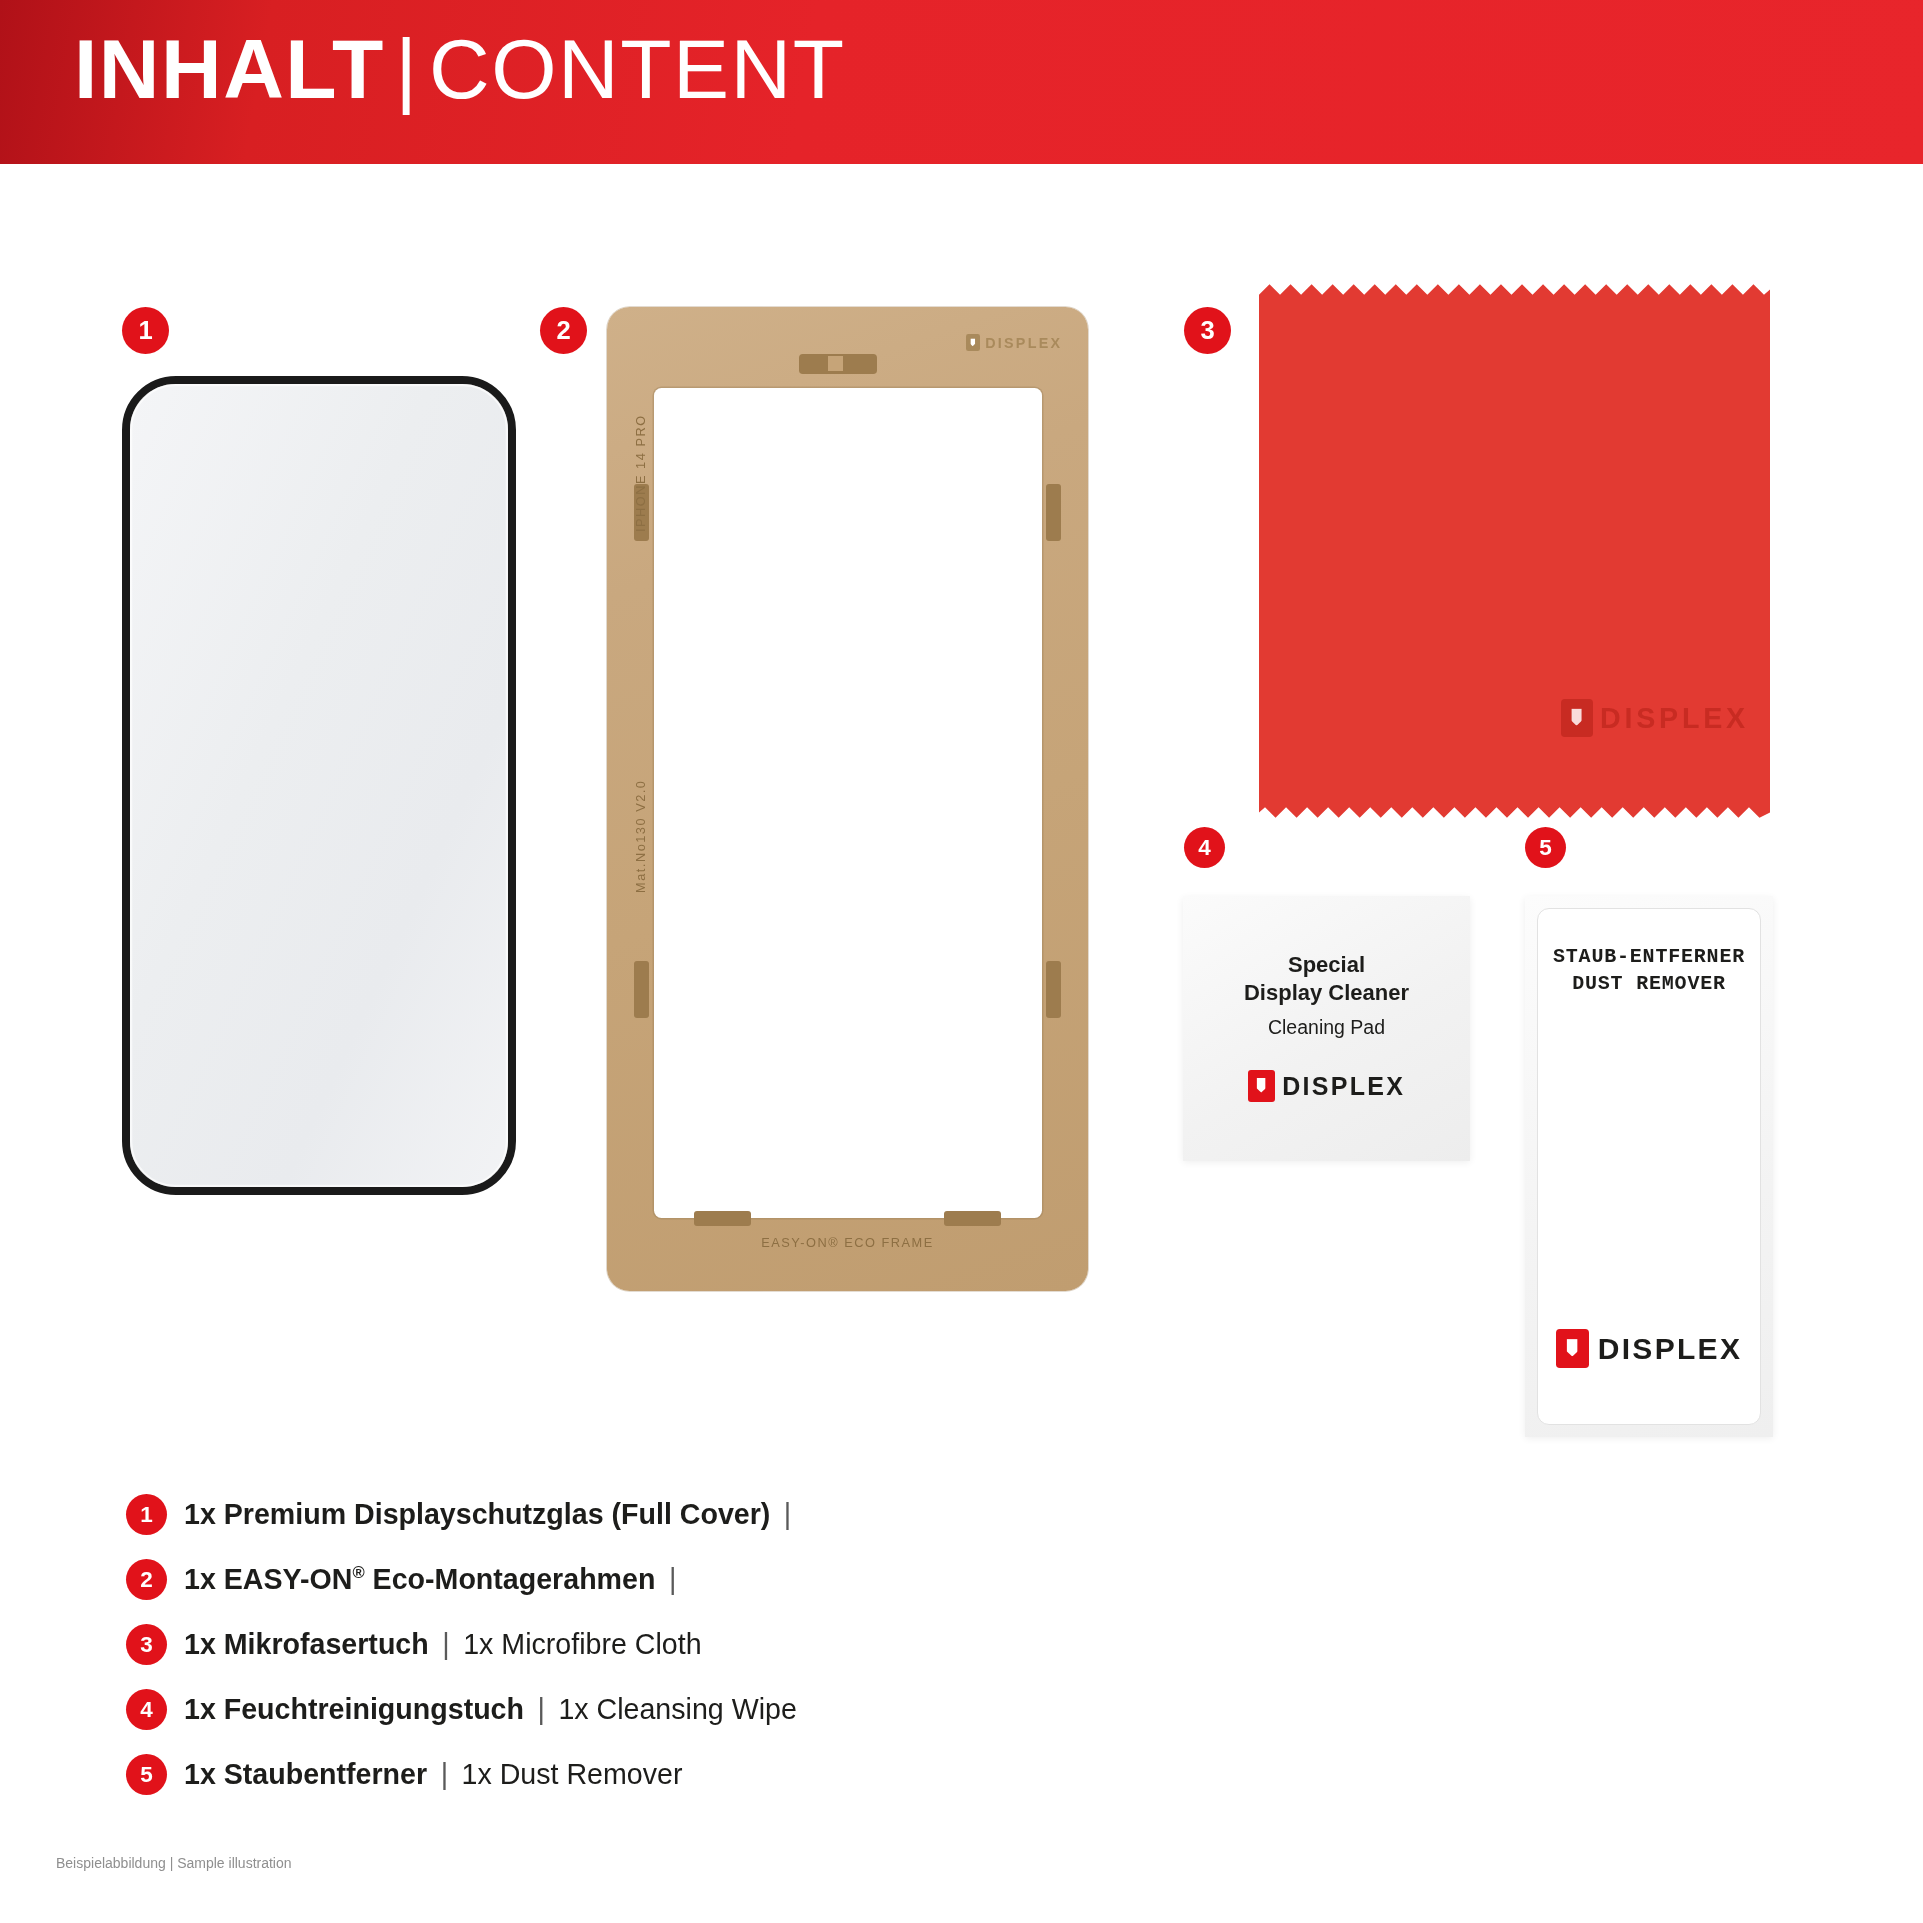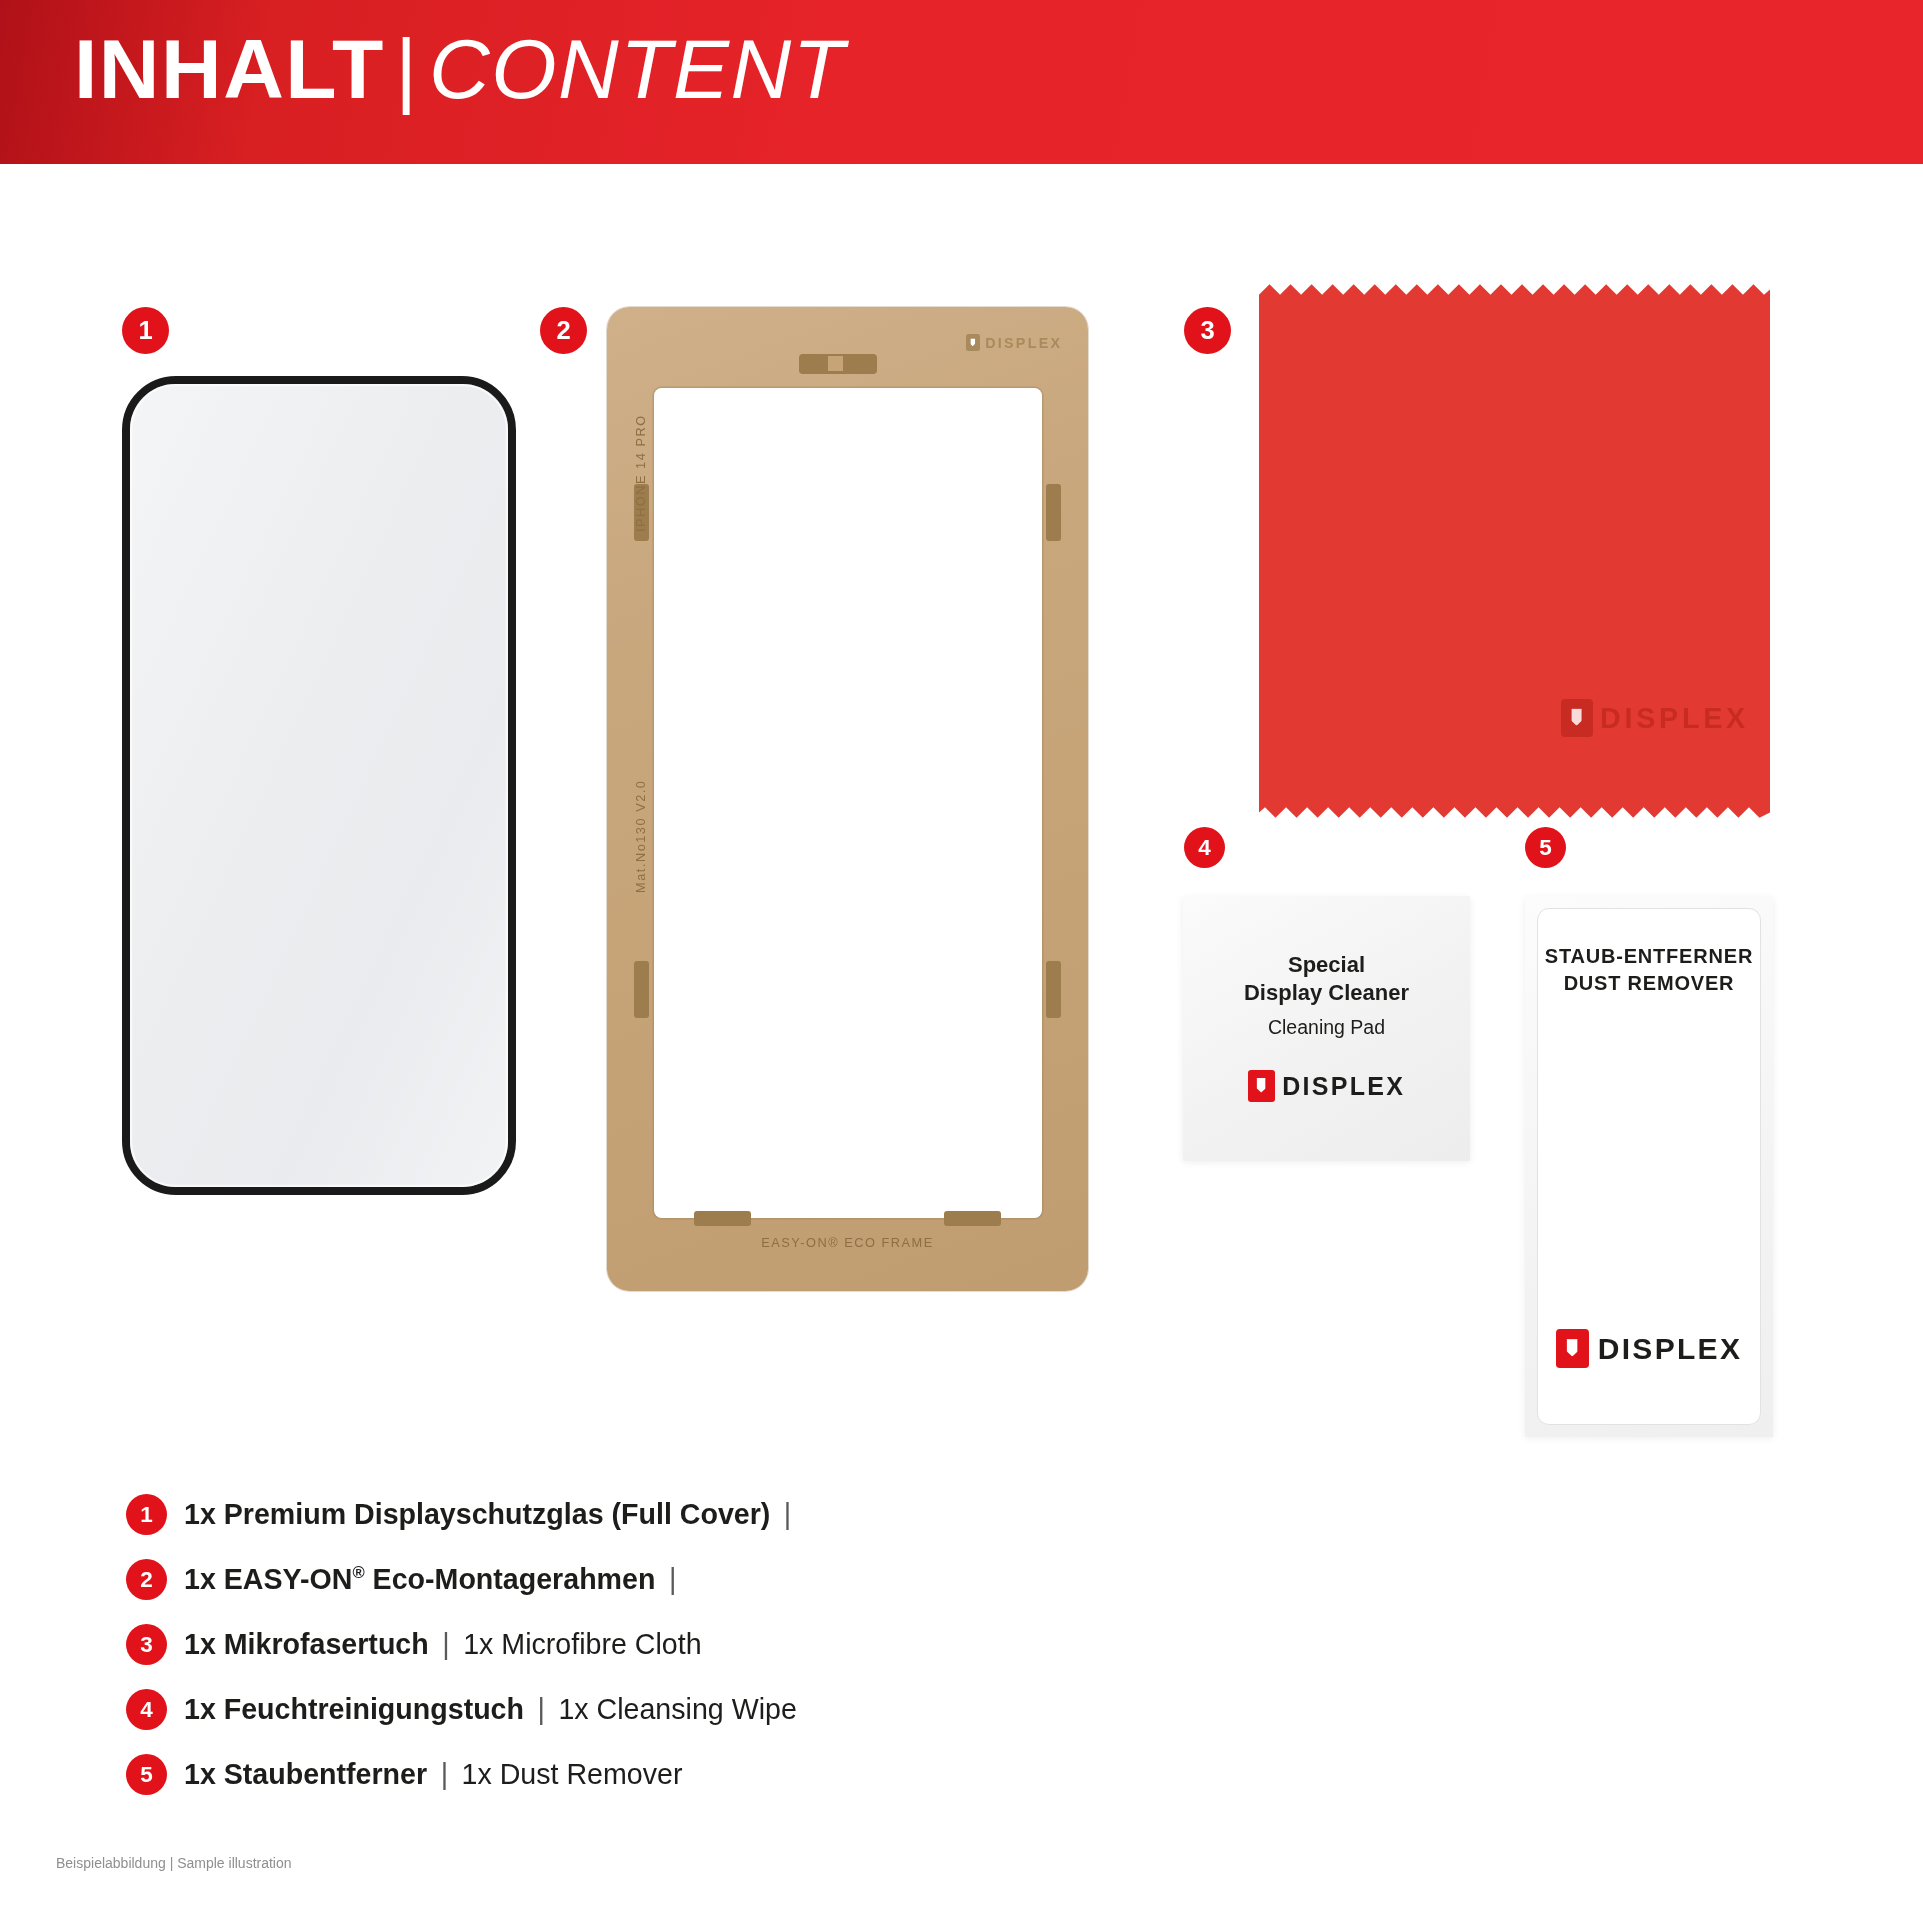--- a/index.html
+++ b/index.html
@@ -38,21 +38,20 @@
   .header-title .t-de {
     font-weight: 700;
     font-style: normal;
   }
   .header-title .t-sep {
     font-weight: 400;
     padding: 0 10.5px;
   }
   .header-title .t-en {
     font-weight: 400;
-    font-style: italic;
   }
 
   
   .badge {
     position: absolute;
     border-radius: 50%;
     background: #e1121a;
     color: #ffffff;
     display: flex;
     align-items: center;
@@ -261,20 +260,21 @@
     position: absolute;
     left: 0;
     top: 47px;
     width: 100%;
     text-align: center;
     font-size: 20px;
     font-weight: 700;
     letter-spacing: 0.8px;
     color: #1d1d1b;
     line-height: 1.35;
+    font-family: Liberation Mono, monospace;
   }
   .dust-logo {
     position: absolute;
     left: 0;
     bottom: 69px;
     width: 100%;
     display: flex;
     align-items: center;
     justify-content: center;
     gap: 9px;

